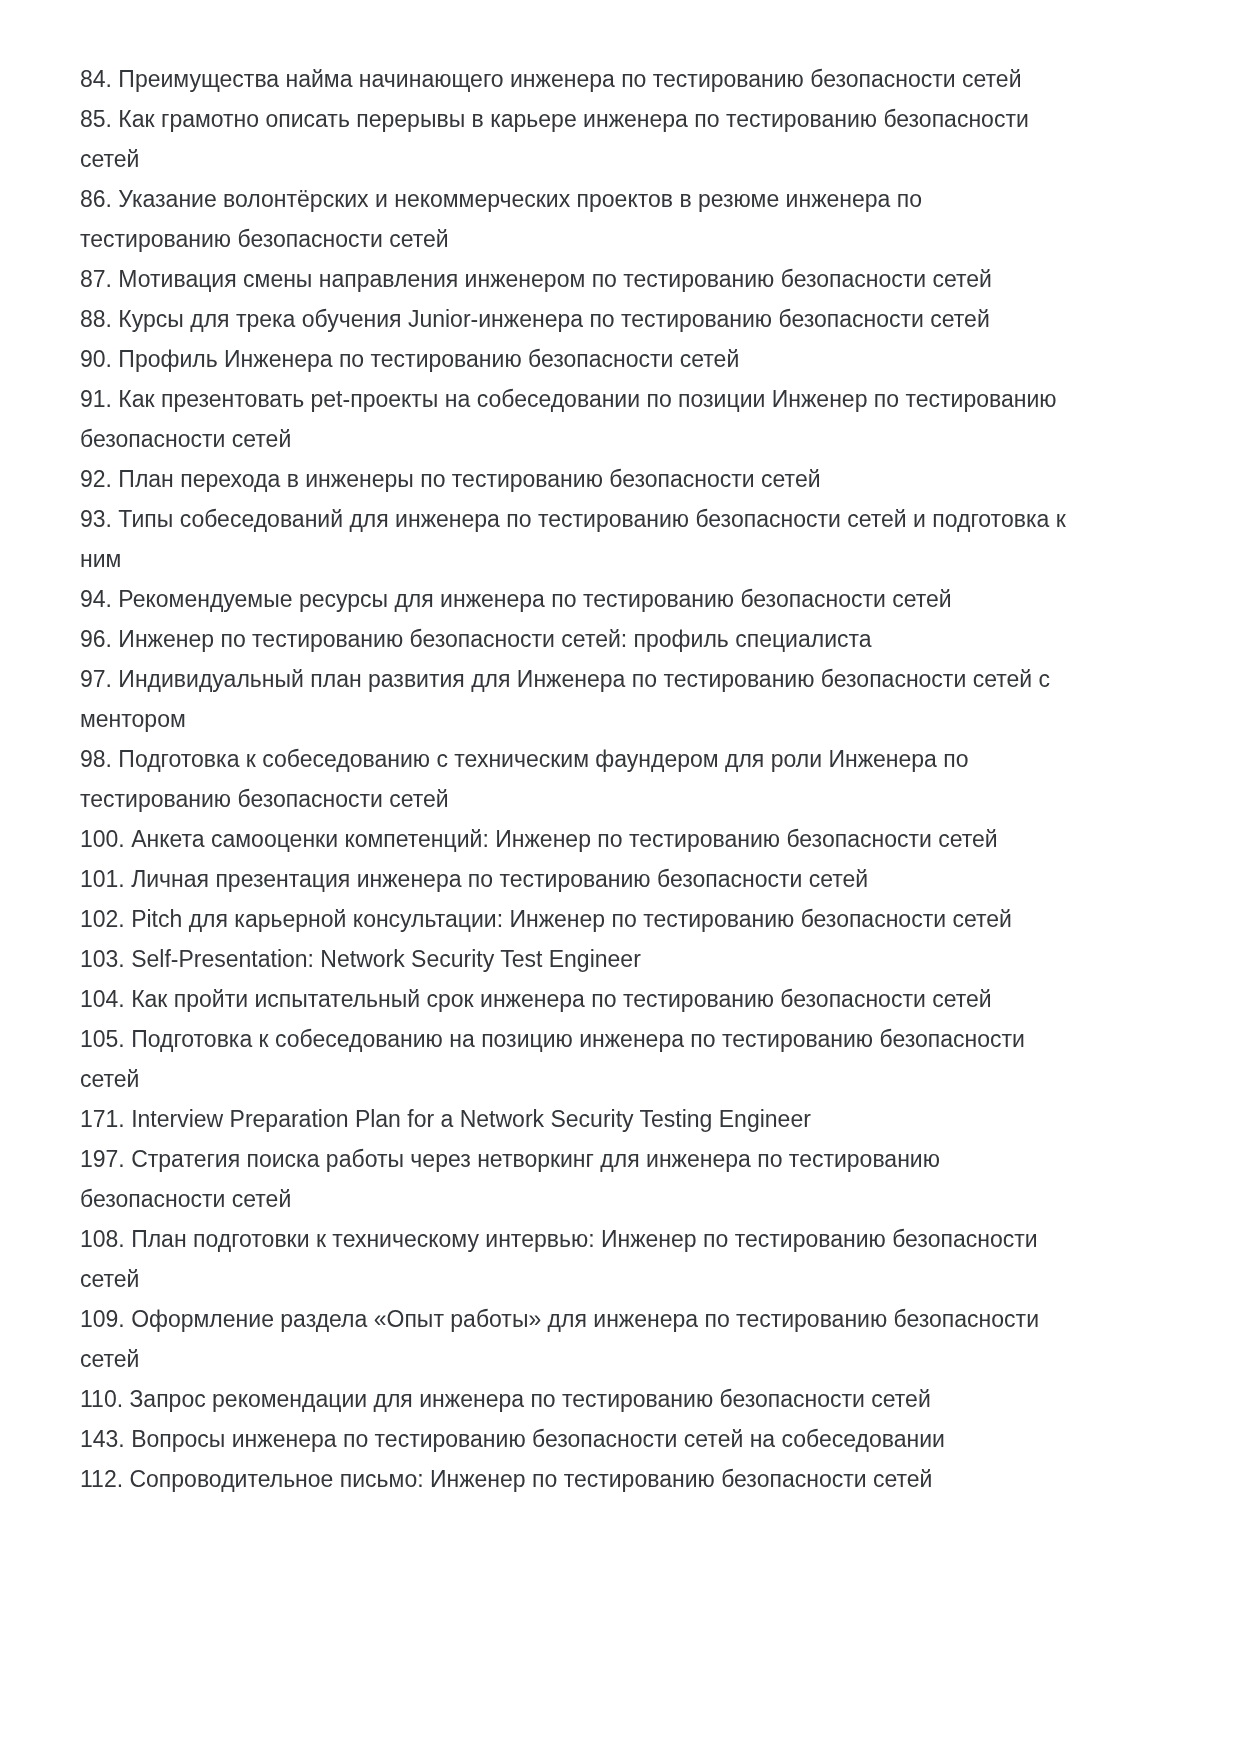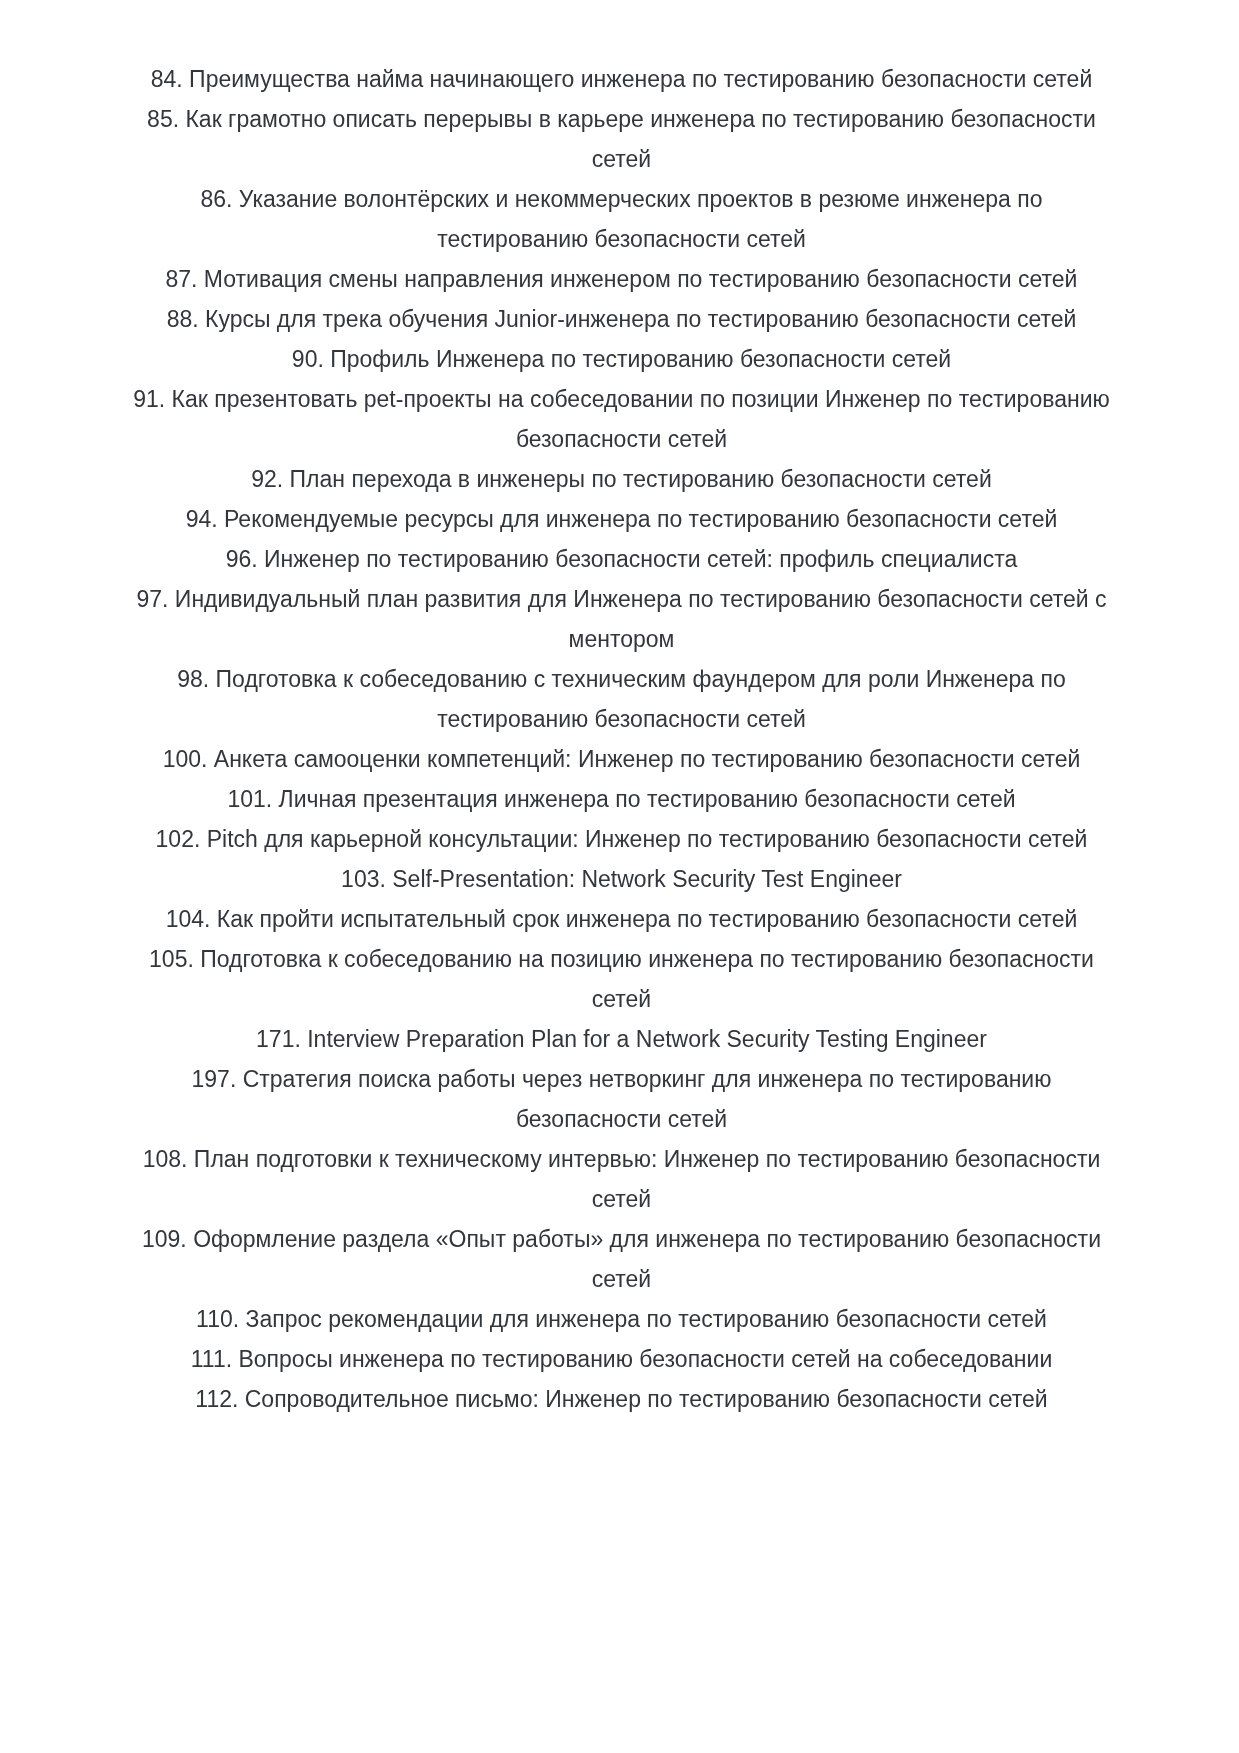--- a/index.html
+++ b/index.html
@@ -12,21 +12,20 @@
     height: 1753px;
     font-family: "Liberation Sans", "DejaVu Sans", sans-serif;
     overflow: hidden;
   }
   .page {
     box-sizing: border-box;
     width: 1239px;
     min-height: 1753px;
     padding: 59px 78px 0 80px;
     background: #ffffff;
-    text-align: center;
   }
   .numbered-list {
     width: 1083px;
   }
   .list-item {
     margin: 0;
     padding: 0;
     font-size: 23px;
     line-height: 40px;
     font-weight: 400;
@@ -43,20 +42,22 @@
       <p class="list-item">85. Как грамотно описать перерывы в карьере инженера по тестированию безопасности
 сетей</p>
       <p class="list-item">86. Указание волонтёрских и некоммерческих проектов в резюме инженера по
 тестированию безопасности сетей</p>
       <p class="list-item">87. Мотивация смены направления инженером по тестированию безопасности сетей</p>
       <p class="list-item">88. Курсы для трека обучения Junior-инженера по тестированию безопасности сетей</p>
       <p class="list-item">90. Профиль Инженера по тестированию безопасности сетей</p>
       <p class="list-item">91. Как презентовать pet-проекты на собеседовании по позиции Инженер по тестированию
 безопасности сетей</p>
       <p class="list-item">92. План перехода в инженеры по тестированию безопасности сетей</p>
+      <p class="list-item">93. Типы собеседований для инженера по тестированию безопасности сетей и подготовка к
+ним</p>
       <p class="list-item">94. Рекомендуемые ресурсы для инженера по тестированию безопасности сетей</p>
       <p class="list-item">96. Инженер по тестированию безопасности сетей: профиль специалиста</p>
       <p class="list-item">97. Индивидуальный план развития для Инженера по тестированию безопасности сетей с
 ментором</p>
       <p class="list-item">98. Подготовка к собеседованию с техническим фаундером для роли Инженера по
 тестированию безопасности сетей</p>
       <p class="list-item">100. Анкета самооценки компетенций: Инженер по тестированию безопасности сетей</p>
       <p class="list-item">101. Личная презентация инженера по тестированию безопасности сетей</p>
       <p class="list-item">102. Pitch для карьерной консультации: Инженер по тестированию безопасности сетей</p>
       <p class="list-item">103. Self-Presentation: Network Security Test Engineer</p>
@@ -64,16 +65,16 @@
       <p class="list-item">105. Подготовка к собеседованию на позицию инженера по тестированию безопасности
 сетей</p>
       <p class="list-item">171. Interview Preparation Plan for a Network Security Testing Engineer</p>
       <p class="list-item">197. Стратегия поиска работы через нетворкинг для инженера по тестированию
 безопасности сетей</p>
       <p class="list-item">108. План подготовки к техническому интервью: Инженер по тестированию безопасности
 сетей</p>
       <p class="list-item">109. Оформление раздела «Опыт работы» для инженера по тестированию безопасности
 сетей</p>
       <p class="list-item">110. Запрос рекомендации для инженера по тестированию безопасности сетей</p>
-      <p class="list-item">111. Вопросы инженера по тестированию безопасности сетей на собеседовании</p>
+      <p class="list-item">143. Вопросы инженера по тестированию безопасности сетей на собеседовании</p>
       <p class="list-item">112. Сопроводительное письмо: Инженер по тестированию безопасности сетей</p>
     </div>
 </div>
 
 </body></html>

